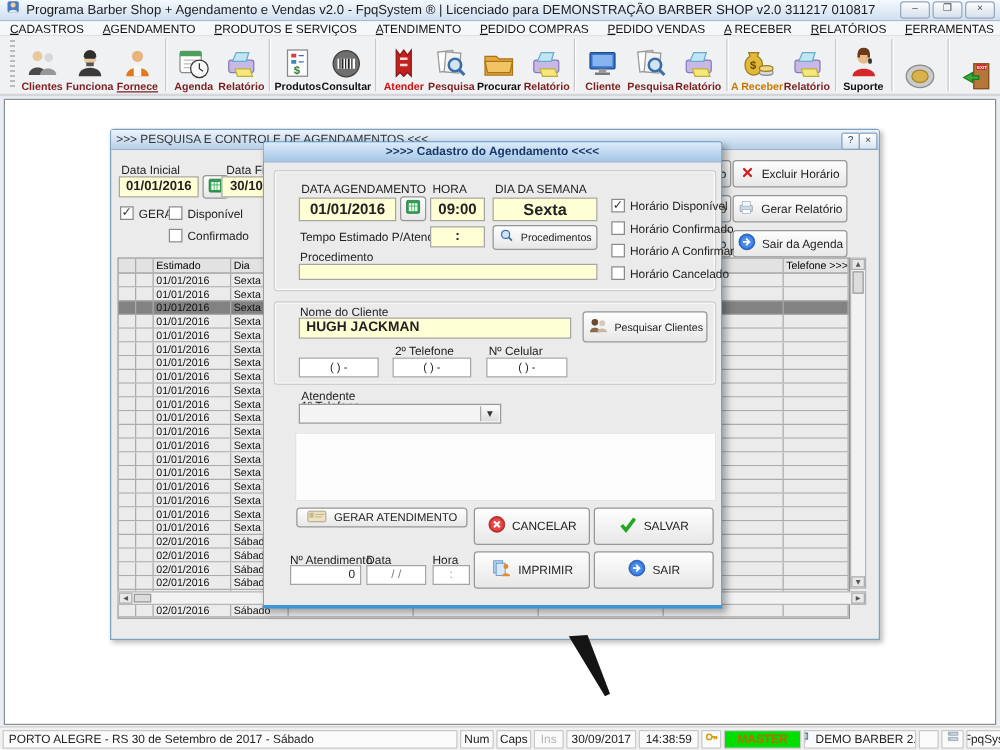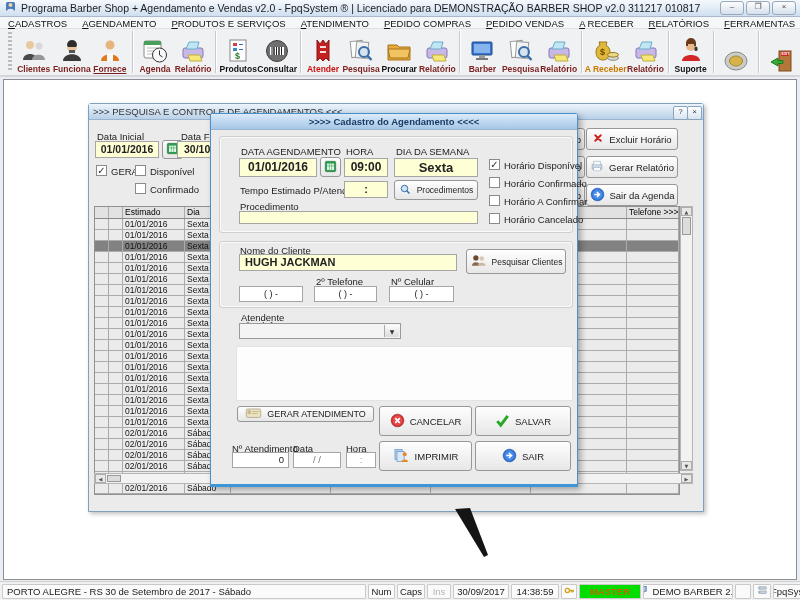--- a/index.html
+++ b/index.html
@@ -228,21 +228,21 @@
       <span class="tsep"></span>
       <div class="tbtn">
         <span>
           <svg width="26" height="26" viewBox="0 0 26 26" xmlns="http://www.w3.org/2000/svg">
             <rect x="3" y="4" width="20" height="13" rx="1" fill="#3a74c8" stroke="#1d4c8f"></rect>
             <rect x="5" y="6" width="16" height="9" fill="#85b4ef"></rect>
             <rect x="10" y="17" width="6" height="3" fill="#9a9a9a"></rect>
             <rect x="7" y="20" width="12" height="2" fill="#7a7a7a"></rect>
           </svg>
         </span>
-        <span class="tlabel" style="color: rgb(123, 31, 31);">Barber</span>
+        <span class="tlabel" style="color: rgb(123, 31, 31);">Cliente</span>
       </div>
       <div class="tbtn">
         <span>
           <svg width="26" height="26" viewBox="0 0 26 26" xmlns="http://www.w3.org/2000/svg">
             <rect x="3" y="3" width="12" height="16" fill="#fdfdfd" stroke="#999" transform="rotate(-6 9 11)"></rect>
             <rect x="8" y="4" width="12" height="16" fill="#f2f2f2" stroke="#999" transform="rotate(5 14 12)"></rect>
             <circle cx="16" cy="14" r="5" fill="#bcd8f0" fill-opacity=".55" stroke="#3a6ea8" stroke-width="2"></circle>
             <line x1="19.5" y1="17.8" x2="23.5" y2="22" stroke="#3a6ea8" stroke-width="2.5"></line>
           </svg>
         </span>

